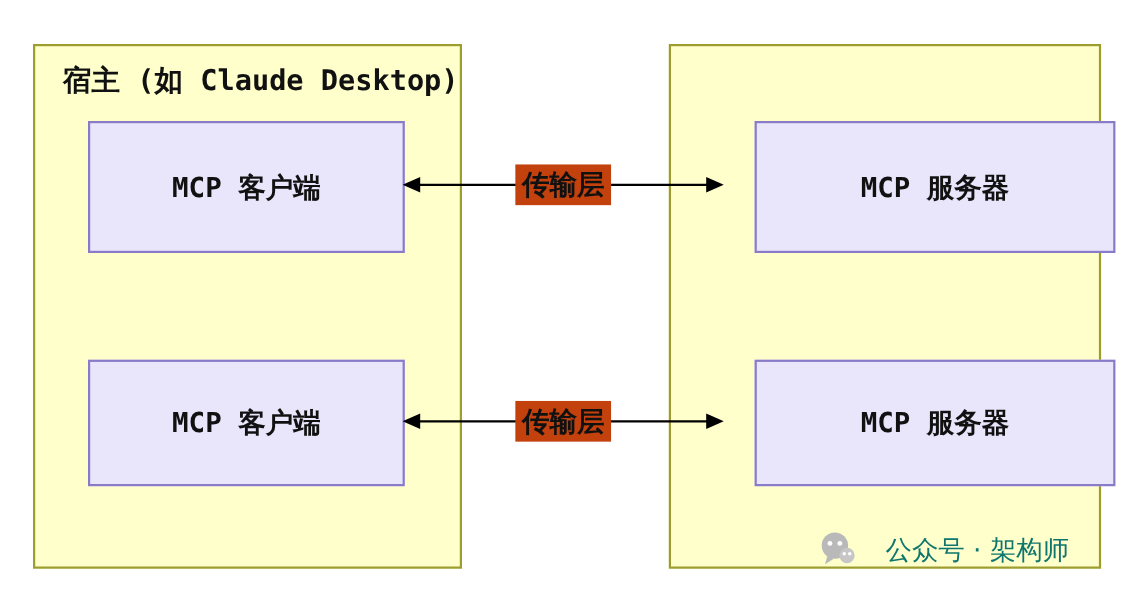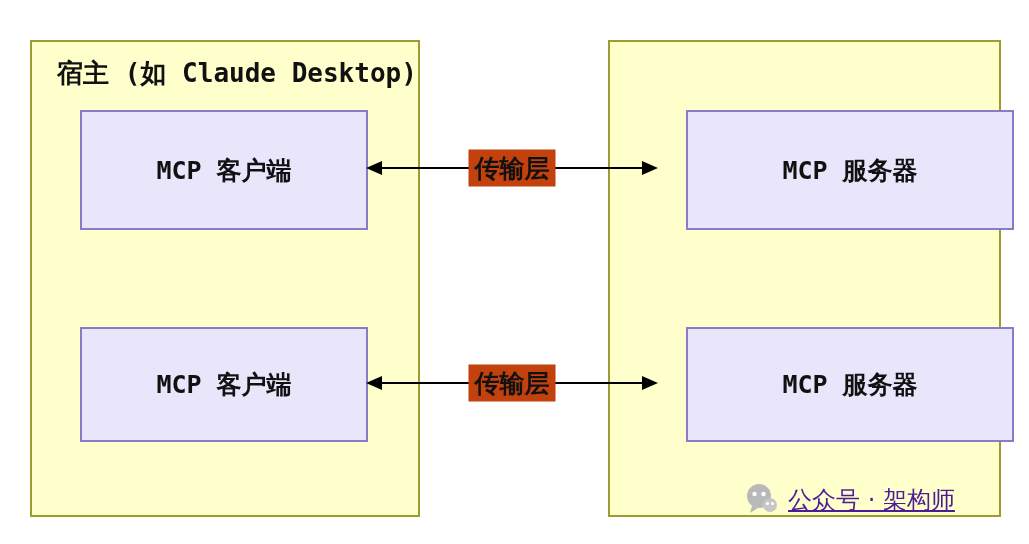--- a/index.html
+++ b/index.html
@@ -70,23 +70,22 @@
     font-weight: bold;
     color: #111111;
     white-space: nowrap;
   }
   .watermark {
     position: absolute;
     left: 742px;
     top: 483px;
     display: flex;
     align-items: center;
-    gap: 8px;
-    color: #4c1d95;
-    text-decoration: underline;
+    gap: 25px;
+    color: #0f766e;
   }
   .watermark-text {
     font-size: 24px;
     font-family: "DejaVu Sans", "Liberation Sans", sans-serif;
     white-space: nowrap;
   }
 </style>
 </head>
 <body>
 

